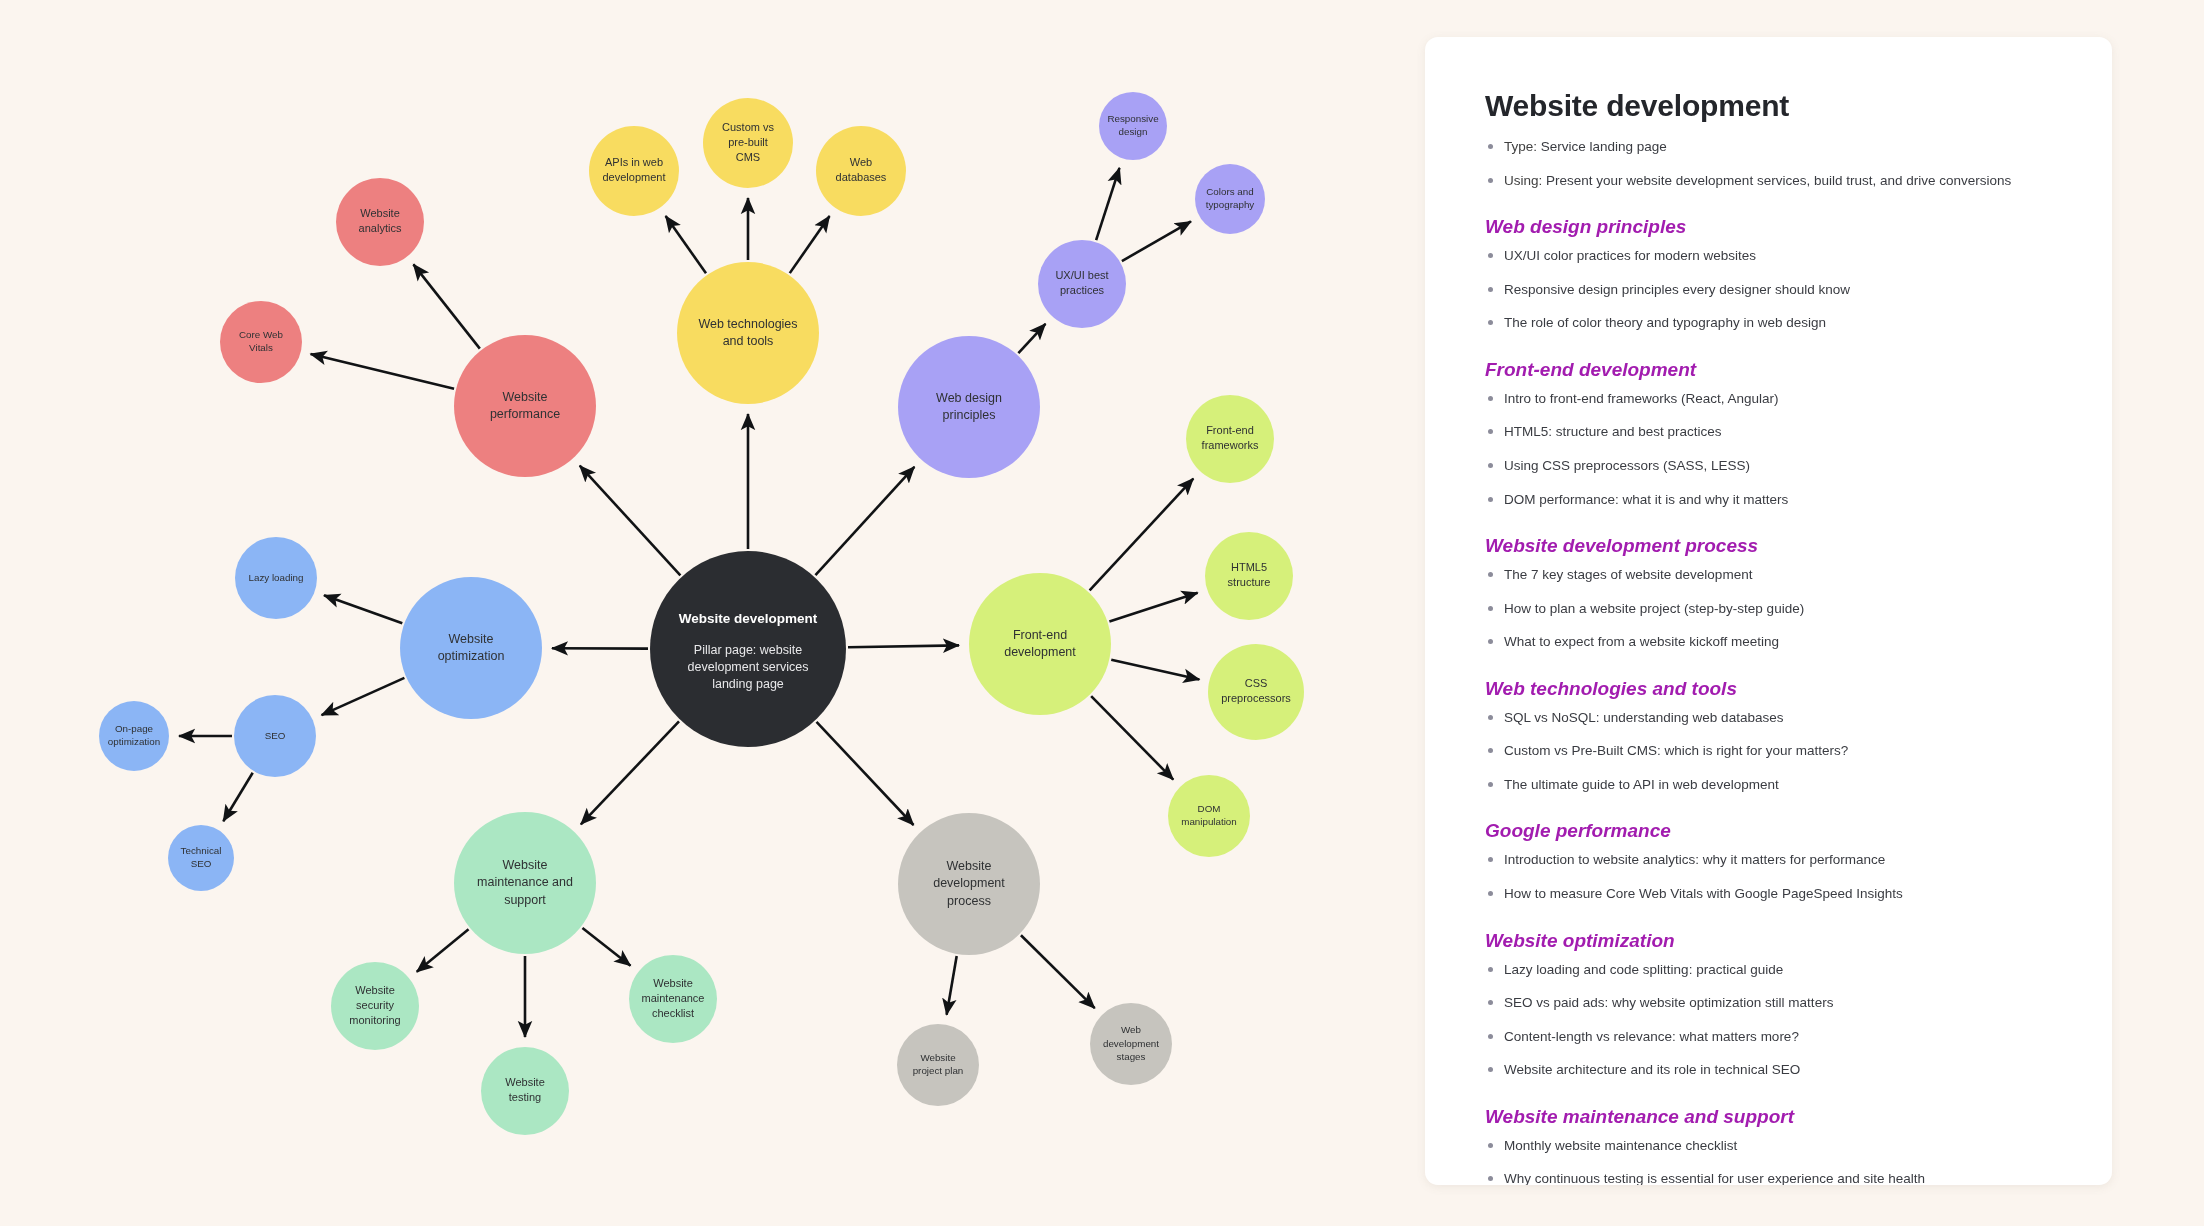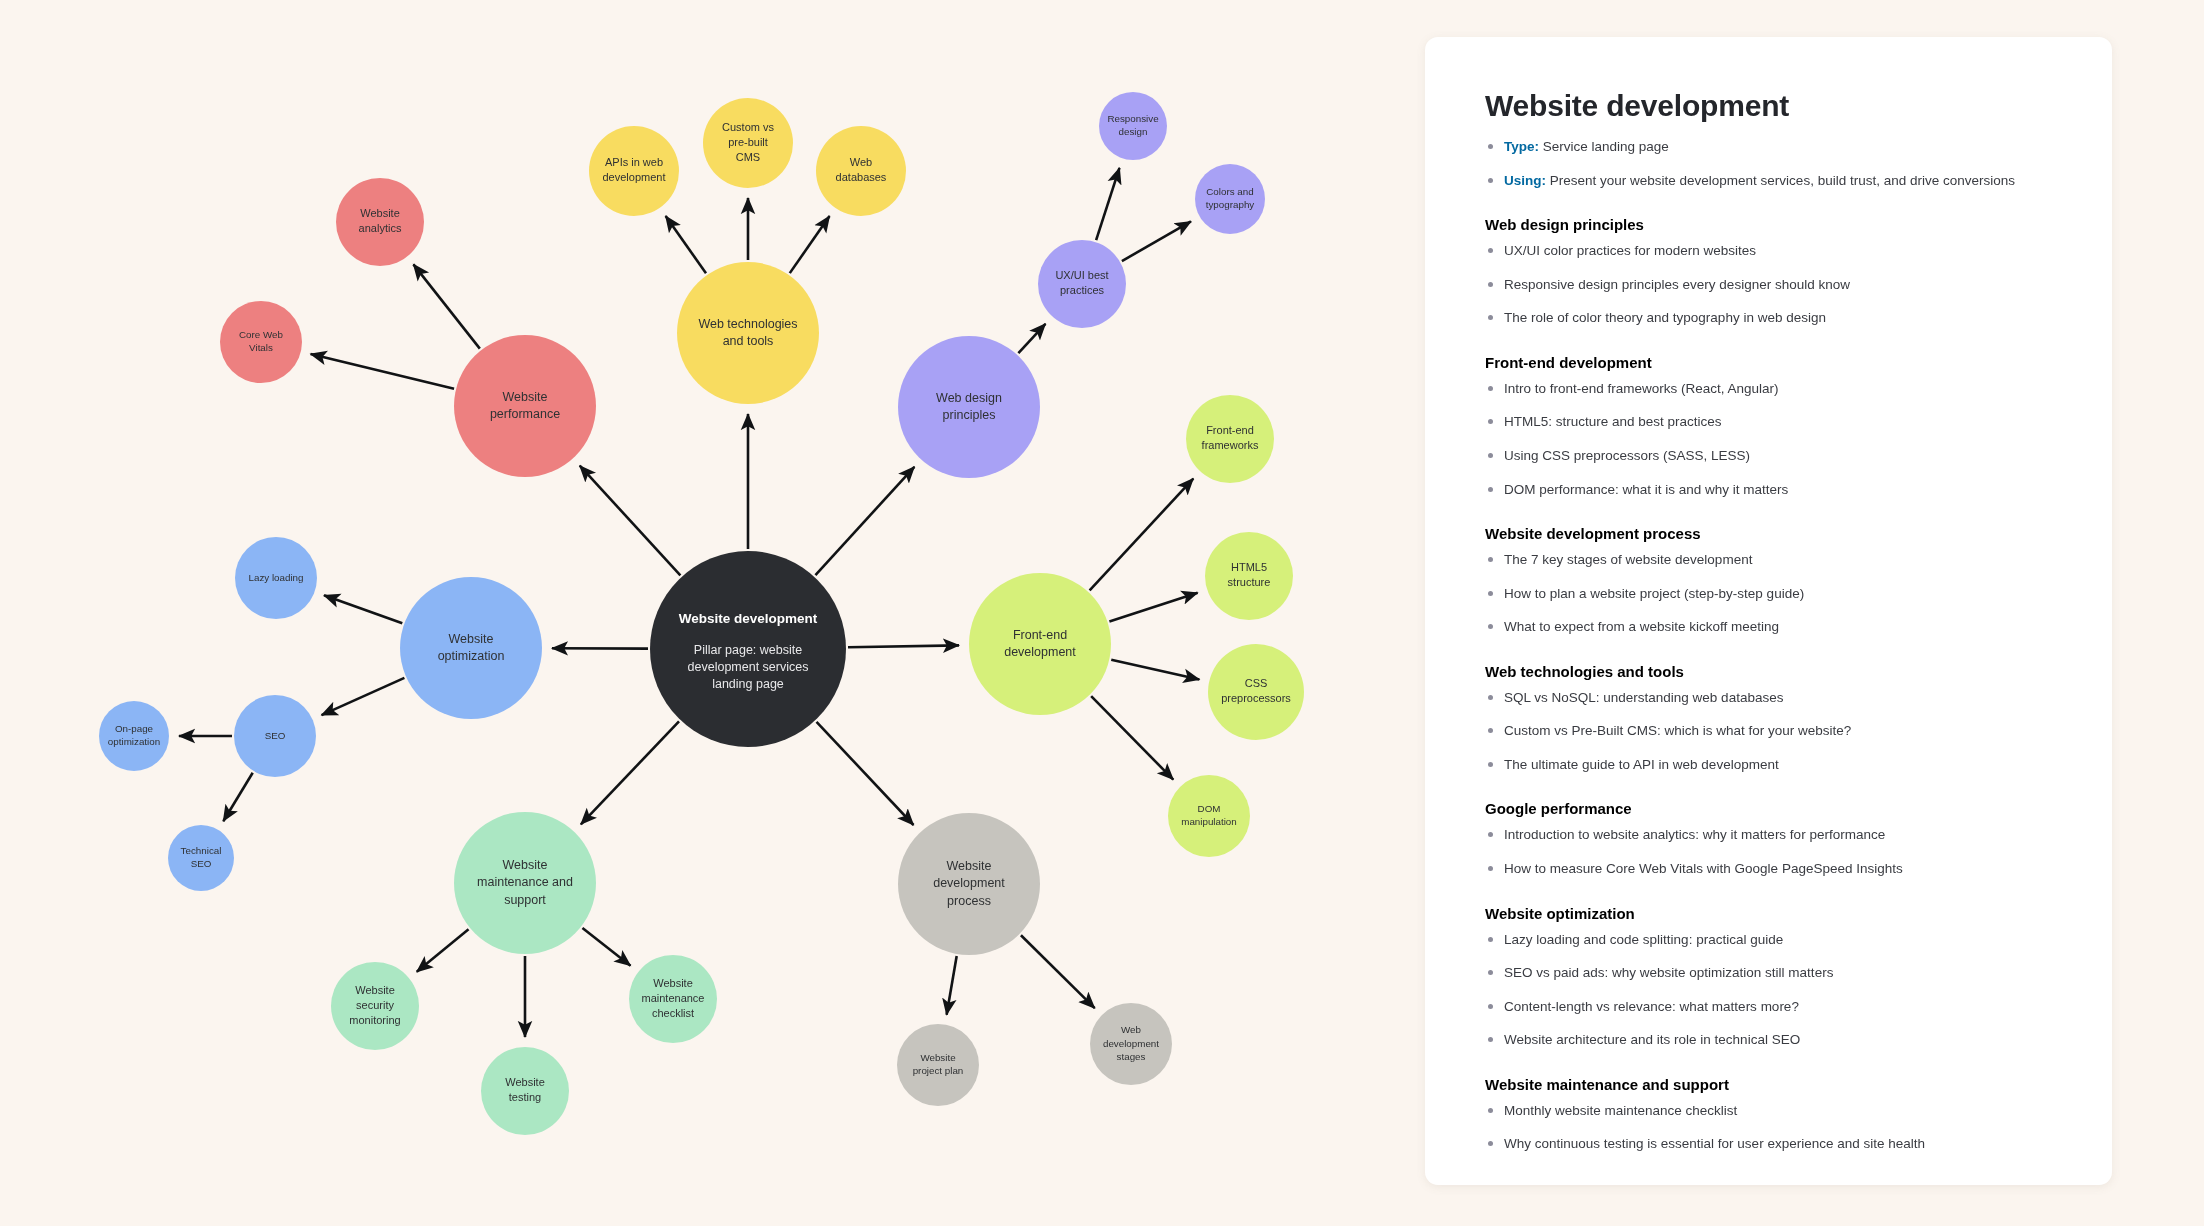--- a/index.html
+++ b/index.html
@@ -39,24 +39,25 @@
     padding:52px 60px 40px 60px;
   }
   #doc-title{
     font-size:30px;
     font-weight:bold;
     color:#24262B;
     margin:0 0 14px 0;
     letter-spacing:-0.2px;
   }
   .doc-section-heading{
-    font-size:15px;
+    font-size:19px;
     font-weight:bold;
-    color:#000000;
+    color:#a21caf;
     margin:26px 0 8px 0;
+    font-style:italic;
   }
   ul.doc-list{
     list-style:none;
     margin:0;padding:0;
   }
   ul.doc-list li{
     position:relative;
     padding-left:19px;
     font-size:13.5px;
     line-height:1.45;
@@ -64,21 +65,21 @@
     margin:0 0 14px 0;
   }
   ul.doc-list li:before{
     content:"";
     position:absolute;
     left:3px;top:7px;
     width:5px;height:5px;
     border-radius:50%;
     background:#8C8C9A;
   }
-  ul.doc-list li b{color:#0369a1;font-weight:bold;}
+  ul.doc-list li b{color:#404040;font-weight:normal;}
   .meta-list li{margin-bottom:16px;}
 </style>
 </head>
 <body>
 
 <div id="map-area">
   <svg id="map-svg" viewBox="0 0 1400 1226">
     <defs>
       <marker id="arrowhead" markerWidth="7" markerHeight="7" refX="6.2" refY="3" orient="auto" markerUnits="strokeWidth">
         <path d="M0,0.2 L6.6,3 L0,5.8 L1.5,3 Z" fill="#111315"></path>
@@ -293,21 +294,21 @@
         </ul>
         <div class="doc-section-heading">Website development process</div>
         <ul class="doc-list">
           <li>The 7 key stages of website development</li>
           <li>How to plan a website project (step-by-step guide)</li>
           <li>What to expect from a website kickoff meeting</li>
         </ul>
         <div class="doc-section-heading">Web technologies and tools</div>
         <ul class="doc-list">
           <li>SQL vs NoSQL: understanding web databases</li>
-          <li>Custom vs Pre-Built CMS: which is what for your website?</li>
+          <li>Custom vs Pre-Built CMS: which is right for your matters?</li>
           <li>The ultimate guide to API in web development</li>
         </ul>
         <div class="doc-section-heading">Google performance</div>
         <ul class="doc-list">
           <li>Introduction to website analytics: why it matters for performance</li>
           <li>How to measure Core Web Vitals with Google PageSpeed Insights</li>
         </ul>
         <div class="doc-section-heading">Website optimization</div>
         <ul class="doc-list">
           <li>Lazy loading and code splitting: practical guide</li>

